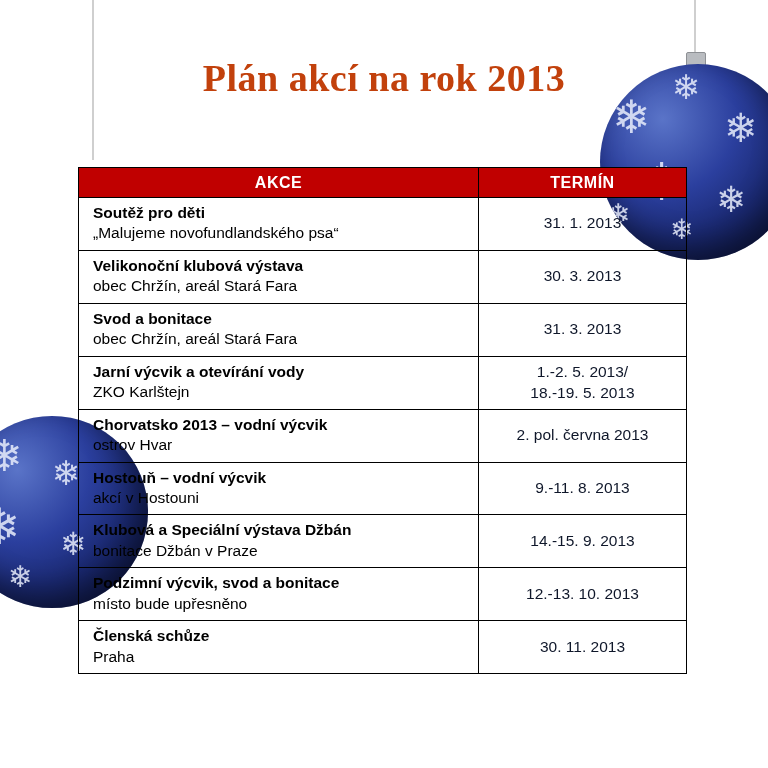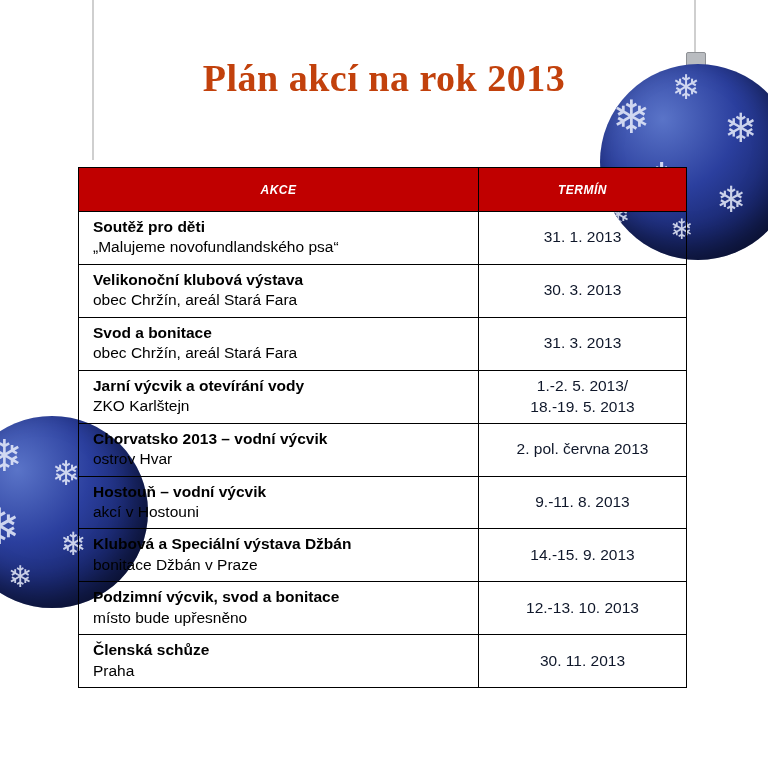--- a/index.html
+++ b/index.html
@@ -88,27 +88,26 @@
     table-layout: fixed;
   }
   table.plan th, table.plan td {
     border: 1px solid #000000;
     vertical-align: middle;
   }
   table.plan thead th {
     background: #c00000;
     color: #ffffff;
     font-weight: bold;
-    font-size: 12px;
+    font-size: 16px;
     letter-spacing: 0.5px;
     text-align: center;
     height: 29px;
-    padding: 7px;
+    padding: 0;
     border-color: #000000;
-    font-style: italic;
   }
   .col-event { width: 400px; }
   .col-date  { width: 208px; }
 
   td.event {
     padding: 5px 0 6px 14px;
     line-height: 1.32;
     font-size: 15.5px;
     color: #000000;
   }

